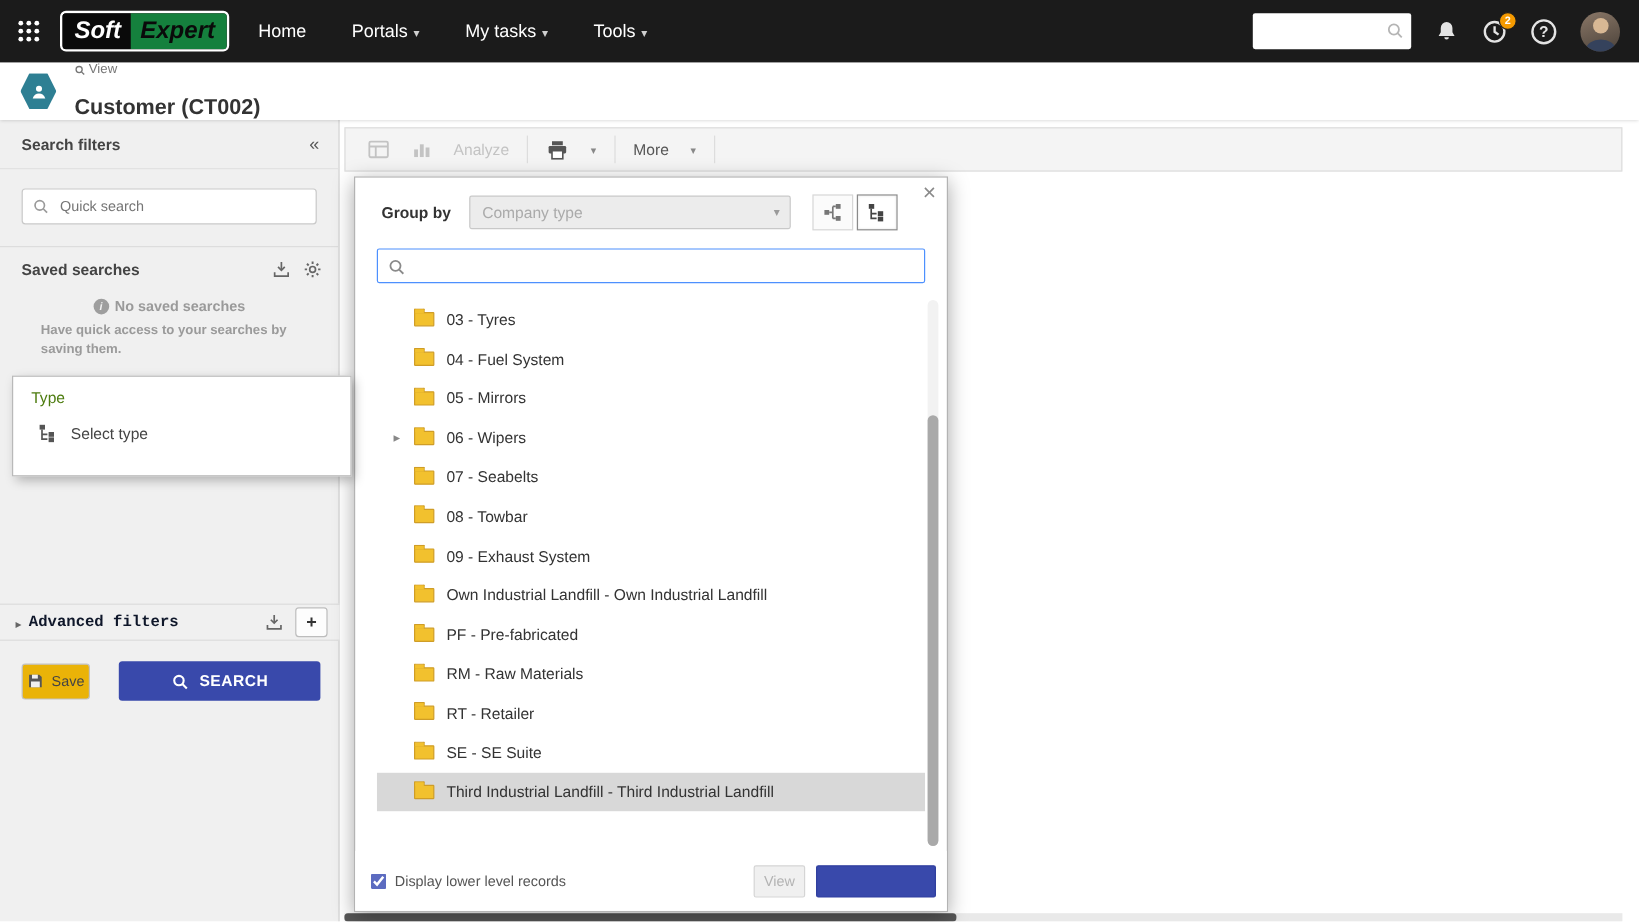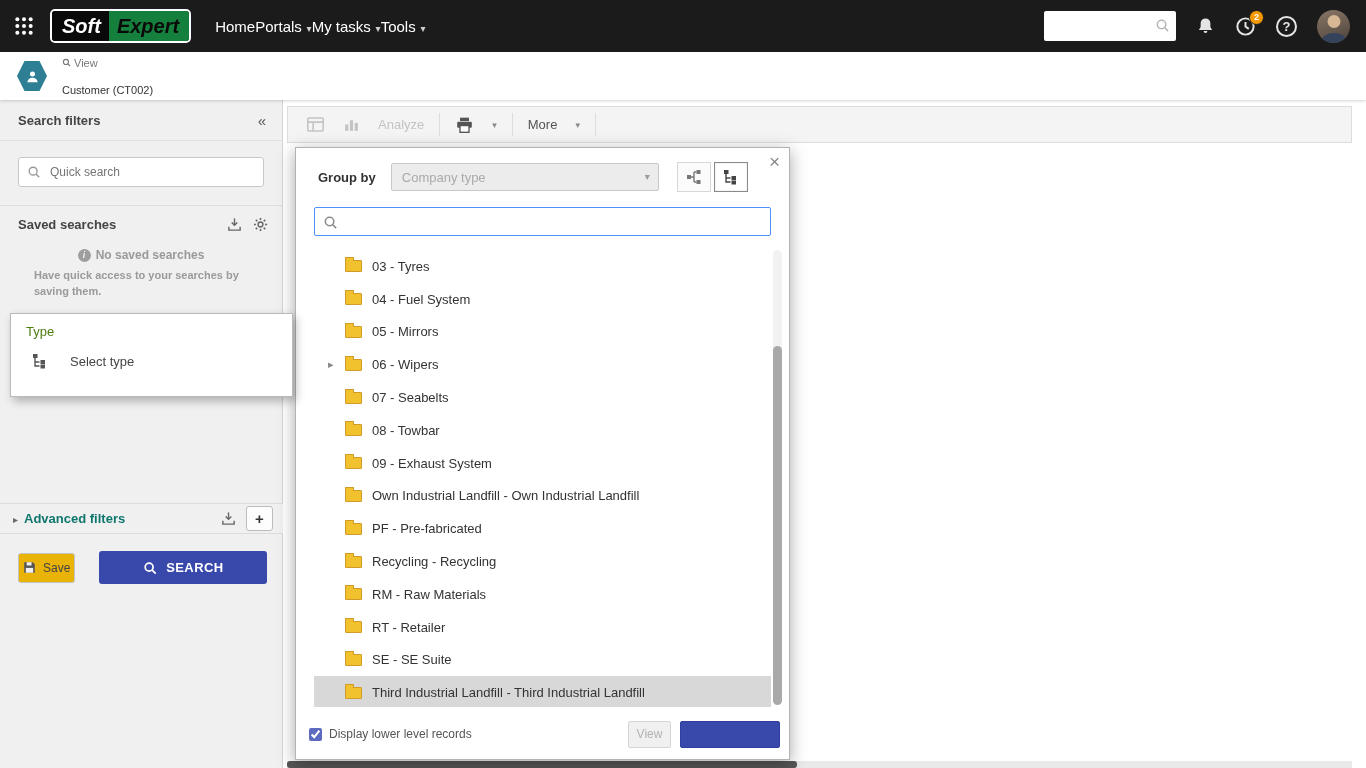--- a/index.html
+++ b/index.html
@@ -11,41 +11,41 @@
   *{box-sizing:border-box;margin:0;padding:0;}
   html,body{width:1366px;height:768px;overflow:hidden;}
   body{font-family:"Liberation Sans",sans-serif;background:#fff;position:relative;font-size:13px;color:#333;}
 
   
   .topbar{position:absolute;top:0;left:0;right:0;height:52px;background:#1b1b1b;display:flex;align-items:center;z-index:50;}
   .apps-btn{margin:0 16px 0 14px;display:flex;align-items:center;cursor:pointer;}
   .logo{display:flex;border:2px solid #fff;border-radius:5px;overflow:hidden;font-style:italic;font-weight:bold;font-size:20px;line-height:1;cursor:pointer;}
   .logo .soft{background:#0a0a0a;color:#fff;padding:5px 8px 5px 10px;}
   .logo .expert{background:#15803d;color:#0a0a0a;padding:5px 10px 5px 8px;}
-  .topnav{display:flex;margin-left:24px;align-items:center;}
+  .topnav{display:flex;margin-left:24px;gap:38px;align-items:center;}
   .nav-item{color:#fff;font-size:15px;cursor:pointer;white-space:nowrap;}
   .nav-item.has-caret::after{content:" ▾";font-size:10px;color:#cfcfcf;margin-left:2px;}
   .topbar-right{margin-left:auto;display:flex;align-items:center;gap:20px;padding-right:16px;}
   .tb-search{width:132px;height:30px;background:#fff;border-radius:2px;position:relative;}
   .tb-search input{width:100%;height:100%;border:none;outline:none;padding:0 28px 0 8px;font-size:12px;background:transparent;}
   .tb-search .mag{position:absolute;right:6px;top:7px;color:#b5b5b5;}
   .tb-icon{position:relative;display:flex;align-items:center;color:#e4e4e4;cursor:pointer;}
   .badge{position:absolute;top:-6px;right:-8px;min-width:15px;height:15px;border-radius:8px;background:var(--badge-orange);color:#fff;font-size:9px;font-weight:bold;display:flex;align-items:center;justify-content:center;padding:0 3px;border:1px solid #1b1b1b;}
   .help-circle{width:21px;height:21px;border-radius:50%;border:2px solid #e4e4e4;display:flex;align-items:center;justify-content:center;font-weight:bold;font-size:13px;color:#e4e4e4;}
   .help-circle::before{content:"?";}
   .avatar{width:33px;height:33px;border-radius:50%;background:linear-gradient(160deg,#8a7767 0%,#4b423a 100%);position:relative;overflow:hidden;cursor:pointer;}
   .avatar::before{content:"";position:absolute;top:5px;left:50%;transform:translateX(-50%);width:13px;height:13px;border-radius:50%;background:#d8b894;}
   .avatar::after{content:"";position:absolute;bottom:-5px;left:50%;transform:translateX(-50%);width:24px;height:15px;border-radius:50% 50% 0 0;background:#35425c;}
 
   
   .page-header{position:absolute;top:52px;left:0;right:0;height:48px;background:#fff;box-shadow:0 1px 3px rgba(0,0,0,.18);display:flex;align-items:center;padding-left:17px;z-index:40;}
   .hexagon{width:30px;height:31px;background:var(--hexagon-teal);clip-path:polygon(25% 2%,75% 2%,100% 50%,75% 98%,25% 98%,0 50%);display:flex;align-items:center;justify-content:center;}
   .header-text{margin-left:15px;}
   .view-row{display:flex;align-items:center;gap:3px;font-size:11px;color:#777;}
-  .page-title{font-size:11px;font-weight:normal;color:#333;margin-top:15px;}
+  .page-title{font-size:18px;font-weight:bold;color:#333;margin-top:15px;}
 
   
   .sidebar{position:absolute;top:100px;left:0;width:283px;bottom:0;background:#f0f0f0;border-right:1px solid #d5d5d5;z-index:10;}
   .sb-header{height:41px;display:flex;align-items:center;justify-content:space-between;padding:0 16px 0 18px;border-bottom:1px solid #e2e2e2;}
   .sb-title{font-size:13px;font-weight:bold;color:#444;}
   .collapse-btn{color:#555;font-size:15px;cursor:pointer;line-height:1;}
   .collapse-btn::before{content:"«";}
   .sb-search{margin:16px 18px 18px;position:relative;}
   .sb-search input{width:100%;height:30px;border:1px solid #c9c9c9;border-radius:3px;padding:0 8px 0 31px;font-size:12px;outline:none;background:#fff;color:#444;}
   .sb-search .mag{position:absolute;left:9px;top:8px;color:#9a9a9a;}
@@ -54,26 +54,26 @@
   .saved-title{font-size:13px;font-weight:bold;color:#444;flex:1;}
   .saved-icons{display:flex;gap:11px;color:#666;align-items:center;}
   .saved-empty{text-align:left;color:#9a9a9a;padding:12px 34px 0;font-weight:bold;}
   .empty-line1{font-size:12px;display:flex;align-items:center;justify-content:center;gap:5px;}
   .info-i{width:13px;height:13px;border-radius:50%;background:#9e9e9e;color:#f2f2f2;font-size:9px;font-weight:bold;display:inline-flex;align-items:center;justify-content:center;}
   .info-i::before{content:"i";font-style:italic;}
   .empty-line2{font-size:11px;line-height:1.45;margin-top:6px;}
 
   .type-popup{position:absolute;top:313px;left:10px;width:283px;height:84px;background:#fff;border:1px solid #b9b9b9;box-shadow:3px 4px 9px rgba(0,0,0,.28);z-index:35;}
   .type-title{padding:10px 4px 0 15px;font-size:13px;color:#4d7c0f;}
-  .type-option{display:flex;align-items:center;gap:22px;padding:14px 0 0 21px;font-size:13px;color:#444;cursor:pointer;}
+  .type-option{display:flex;align-items:center;gap:11px;padding:14px 0 0 21px;font-size:13px;color:#444;cursor:pointer;}
   .type-option .tree-ic{color:#555;display:flex;}
 
   .advanced-row{position:absolute;top:403px;left:0;width:283px;height:31px;border-top:1px solid #dcdcdc;border-bottom:1px solid #dcdcdc;display:flex;align-items:center;padding:0 10px 0 13px;background:#f0f0f0;}
   .adv-caret::before{content:"▸";font-size:10px;color:#666;margin-right:6px;}
-  .adv-label{font-size:13px;font-weight:bold;color:#0f766e;flex:1;}
+  .adv-label{font-size:13px;font-weight:bold;color:#0f172a;flex:1;font-family:Liberation Mono, monospace;}
   .adv-icons{display:flex;align-items:center;gap:10px;color:#666;}
   .plus-btn{width:27px;height:25px;background:#fdfdfd;border:1px solid #bdbdbd;border-radius:3px;display:flex;align-items:center;justify-content:center;font-size:15px;font-weight:bold;color:#333;cursor:pointer;}
   .plus-btn::before{content:"+";}
 
   .sb-actions{position:absolute;top:451px;left:0;width:283px;display:flex;align-items:center;padding:0 10px 0 18px;}
   .save-btn{height:30px;padding:0 4px;background:#eab308;border:1px solid #c2c2c2;border-radius:3px;display:flex;align-items:center;gap:7px;font-size:12px;color:#444;cursor:pointer;}
   .search-btn{margin-left:24px;width:168px;height:33px;background:var(--accent-blue);border:none;border-radius:3px;color:#fff;font-weight:bold;font-size:13px;letter-spacing:.4px;display:flex;align-items:center;justify-content:center;gap:9px;cursor:pointer;}
 
   
   .main-toolbar{position:absolute;top:106px;left:287px;right:14px;height:37px;background:#f4f4f4;border:1px solid #ddd;display:flex;align-items:center;padding:0 9px;z-index:5;}
@@ -415,25 +415,20 @@
         <span class="tree-label">Own Industrial Landfill - Own Industrial Landfill</span>
       </div>
       <div class="tree-row">
         <span class="expander"></span>
         <span class="folder"></span>
         <span class="tree-label">PF - Pre-fabricated</span>
       </div>
       <div class="tree-row">
         <span class="expander"></span>
         <span class="folder"></span>
-        <span class="tree-label">Recycling - Recycling</span>
-      </div>
-      <div class="tree-row">
-        <span class="expander"></span>
-        <span class="folder"></span>
         <span class="tree-label">RM - Raw Materials</span>
       </div>
       <div class="tree-row">
         <span class="expander"></span>
         <span class="folder"></span>
         <span class="tree-label">RT - Retailer</span>
       </div>
       <div class="tree-row">
         <span class="expander"></span>
         <span class="folder"></span>

